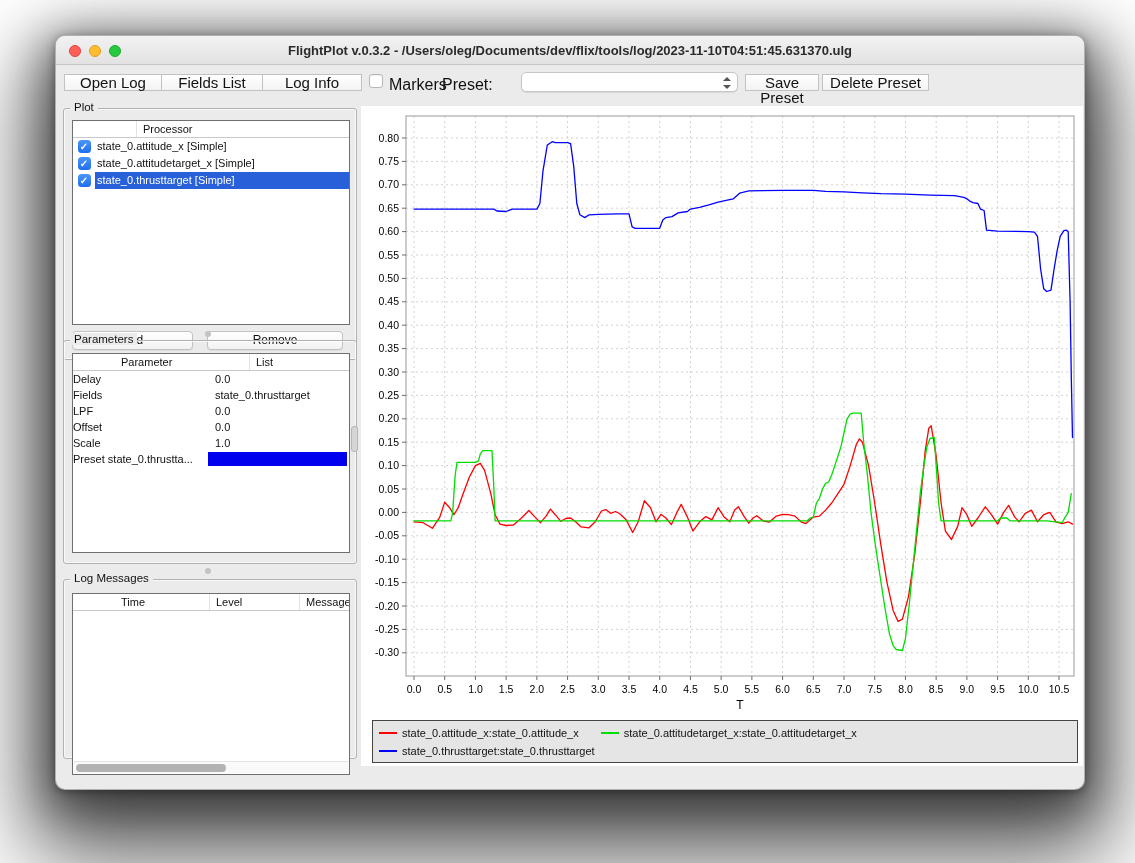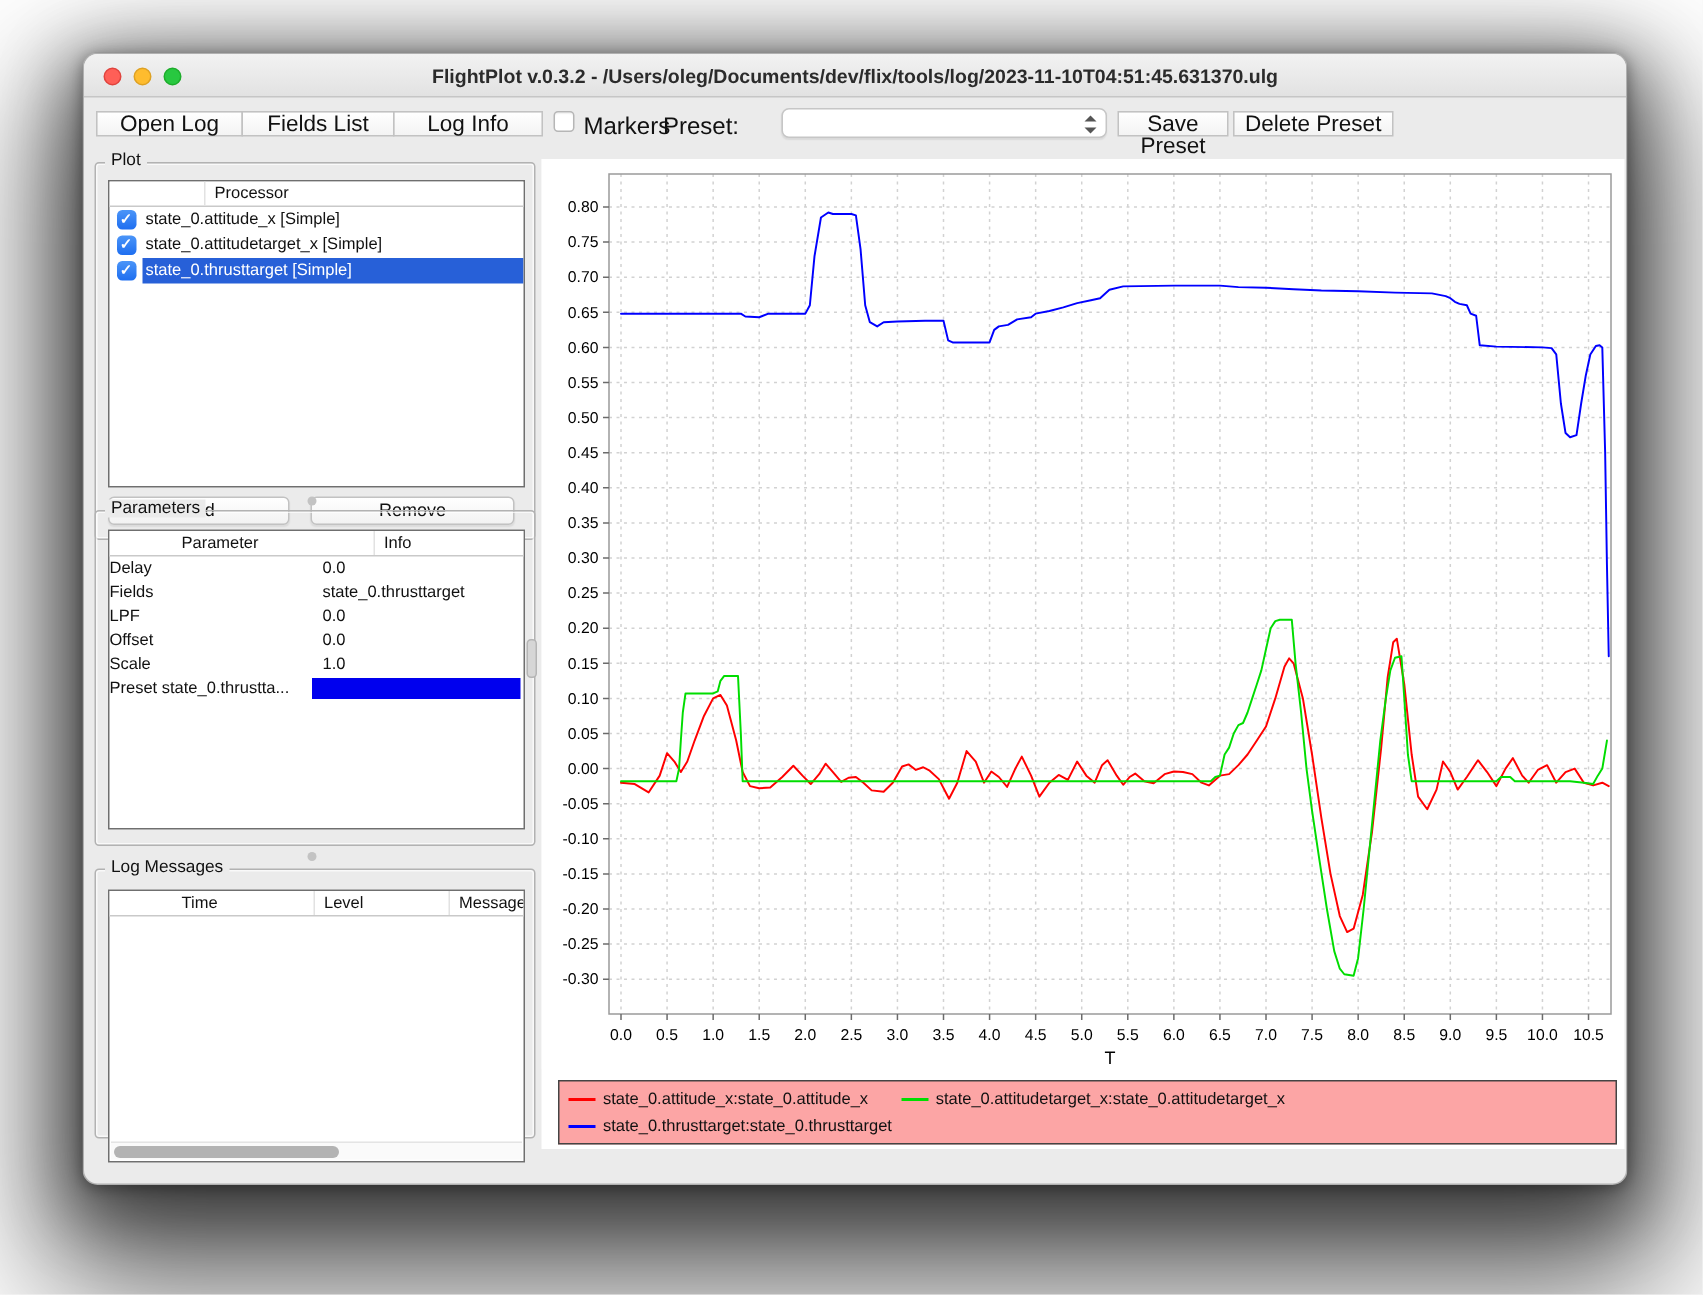--- a/index.html
+++ b/index.html
@@ -65,21 +65,21 @@
 
   .splitter-dot { position:absolute; width:6px; height:6px; border-radius:50%; background:#c3c3c3; }
   .vsplit { position:absolute; width:7px; height:26px; border-radius:3px; background:#d6d6d6; border:1px solid #b5b5b5; }
 
   .hscroll { position:absolute; left:1px; right:1px; bottom:1px; height:12px; background:#fafafa; border-top:1px solid #e4e4e4; }
   .hscroll .thumb { position:absolute; left:2px; top:2px; width:150px; height:8px; border-radius:4px; background:#b3b3b3; }
 
   
   .chart-wrap { position:absolute; left:305px; top:70px; width:722px; height:660px; background:#ffffff; }
   .legend-box { position:absolute; left:11px; top:614px; width:706px; height:43px; border:1px solid #444;
-    padding:3px 6px; background:#fca5a5; }
+    padding:3px 6px; background:#e5e5e5; }
   .legend-row { display:flex; align-items:center; height:18px; gap:22px; }
   .legend-item { display:flex; align-items:center; gap:5px; font-size:11px; color:#111; white-space:nowrap; }
   .legend-swatch { width:18px; height:0; border-top:2px solid #000; }
 </style>
 </head>
 <body>
 
 <div class="page">
   <div class="window">
 
@@ -145,21 +145,21 @@
       <div class="btn" style="left:143px;top:222px;width:136px;height:19px;line-height:17px;">Remove</div>
     </div>
 
     <div class="splitter-dot" style="left:149px;top:295px;"></div>
 
     <div class="group" style="left:7px;top:304px;width:294px;height:224px;">
       <span class="gtitle">Parameters</span>
       <div class="panel-table" style="left:8px;top:12px;width:278px;height:200px;">
         <div class="thead">
           <div class="th" style="width:135px;">Parameter</div>
-          <div class="th" style="flex:1;border-right:none;">Info</div>
+          <div class="th" style="flex:1;border-right:none;">List</div>
         </div>
         <div id="param-rows">
             <div class="prow">
               <div class="pname">Delay</div>
               <div class="pval">0.0</div>
             </div>
             <div class="prow">
               <div class="pname">Fields</div>
               <div class="pval">state_0.thrusttarget</div>
             </div>

